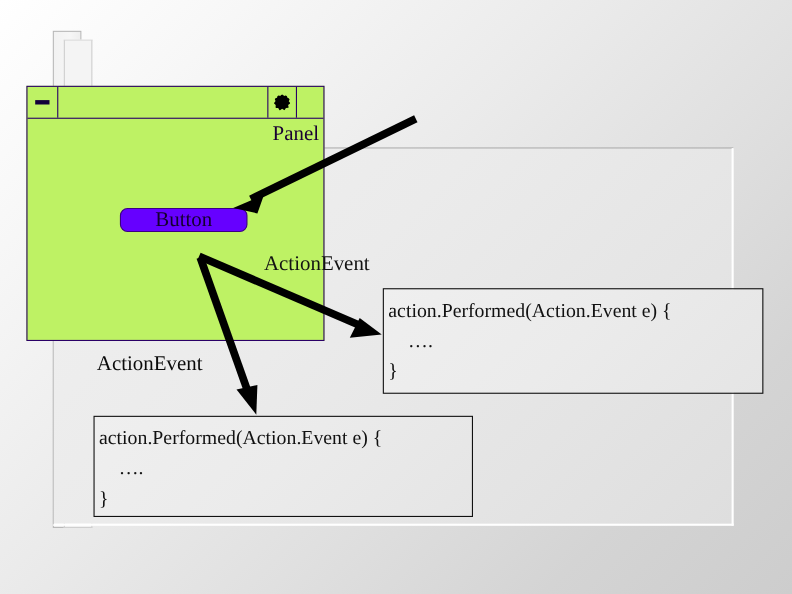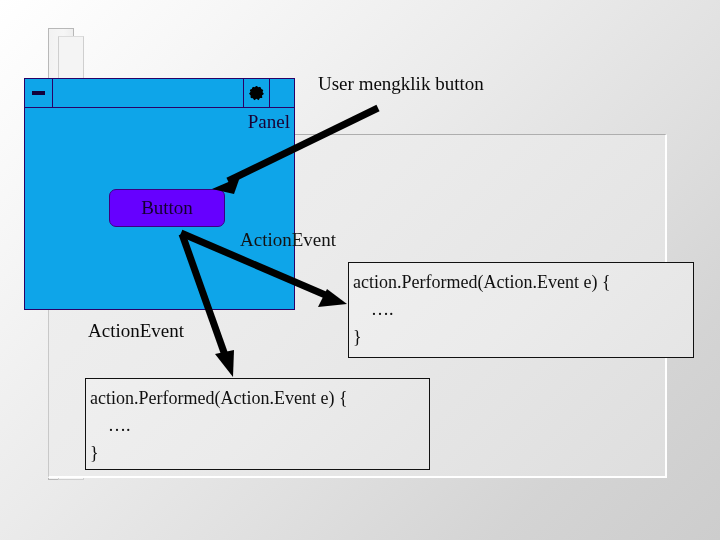--- a/index.html
+++ b/index.html
@@ -46,21 +46,21 @@
     border-left: 1px solid #c8c8c8;
     border-right: 2px solid #ffffff;
     border-bottom: 2px solid #ffffff;
     box-sizing: border-box;
   }
 
   
   #app-window {
     left: 24px; top: 78px;
     width: 271px; height: 232px;
-    background: #0ea5e9;
+    background: #bef264;
     border: 1px solid #2a0066;
     box-sizing: border-box;
   }
   #title-bar {
     position: absolute;
     left: 0; top: 0;
     width: 100%;
     height: 29px;
     display: flex;
     border-bottom: 1px solid #2a0066;
@@ -99,21 +99,21 @@
     position: absolute;
     right: 4px; top: 33px;
     font-size: 19px;
     color: #1a0033;
     line-height: 1;
   }
 
   #button-widget {
     position: absolute;
     left: 84px; top: 110px;
-    width: 116px; height: 38px;
+    width: 116px; height: 22px;
     border: 1px solid #3b0080;
     border-radius: 7px;
     background: #6600ff;
     box-sizing: border-box;
     display: flex;
     align-items: center;
     justify-content: center;
     font-size: 19px;
     color: #140030;
   }
@@ -171,21 +171,20 @@
         <span id="starburst-glyph"></span>
       </div>
       <div class="tb-cell" id="tb-extra"></div>
     </div>
 
     <div id="panel-label">Panel</div>
 
     <div id="button-widget">Button</div>
   </div>
 
-  <div class="abs annotation" id="label-user-click">User mengklik button</div>
   <div class="abs annotation" id="label-actionevent-right">ActionEvent</div>
   <div class="abs annotation" id="label-actionevent-left">ActionEvent</div>
 
   <div class="abs code-box" id="code-box-right">
     <div class="code-line">action.Performed(Action.Event e) {</div>
     <div class="code-line">    ….</div>
     <div class="code-line">}</div>
   </div>
 
   <div class="abs code-box" id="code-box-bottom">

